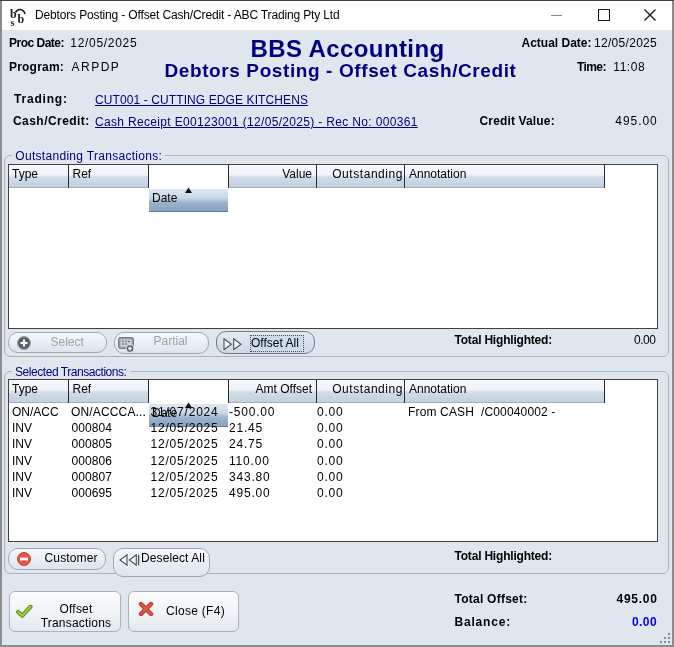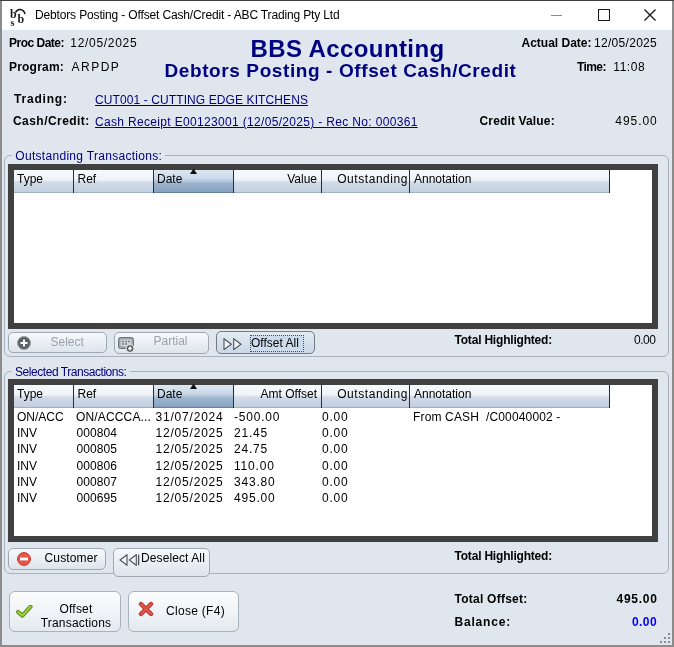--- a/index.html
+++ b/index.html
@@ -8,26 +8,26 @@
 #win { position:absolute; left:0; top:0; width:674px; height:647px; background:#dfe6ee; }
 .abs { position:absolute; }
 .b { font-weight:bold; }
 .navy { color:#000080; }
 .r { text-align:left; }
 span.abs, div.lab { line-height:12px; white-space:nowrap;text-align:right; }
 .lab { position:absolute; }
 #titlebar { position:absolute; left:2px; top:1px; width:670px; height:29px; background:#ffffff; }
 .grp { position:absolute; border:1px solid #a9b3bd; border-radius:6px; }
 .grplabel { position:absolute; background:#dfe6ee; color:#000080; padding:0 3px; font-size:12px; line-height:12px; white-space:nowrap; }
-.tbl { position:absolute; background:#fff; border:6px solid #404040; }
+.tbl { position:absolute; background:#fff; border:1px solid #404040; }
 .th { position:absolute; top:0; height:23px; border-bottom:1px solid #9db0c6; background:linear-gradient(#f7fafc 0%, #eef3f8 45%, #d2dce8 55%, #c3cfdf 100%); }
-.thsort { border-bottom-color:#64809f; background:linear-gradient(#dde7f1 0%, #c9d8e9 40%, #9cb3cd 62%, #87a3c1 100%); }
+.thsort { border-bottom-color:#64809f; background:linear-gradient(#dde7f1 0%, #c9d8e9 40%, #9cb3cd 62%, #87a3c1 100%);margin-top:24px; }
 .th span { position:absolute; top:3px; left:3px; white-space:nowrap; line-height:12px; }
 .sep { position:absolute; top:0; width:1px; height:23px; background:#262c34; }
-.btn { position:absolute; border:1px solid #9fa9b3; border-radius:5px;
+.btn { position:absolute; border:1px solid #9fa9b3; border-radius:10px;
   background:linear-gradient(#f6f9fb, #e7edf2 60%, #dde4eb); }
 .btn .lbl { position:absolute; top:2.5px; white-space:nowrap; line-height:12px; }
 .dis { color:#9aa2ac; }
 .bigbtn { position:absolute; height:41px; border:1px solid #a9b3bd; border-radius:6px;
   background:linear-gradient(#fbfcfd, #eef2f6 60%, #e3e9ef); }
 .row { position:absolute; left:0; width:100%; height:16px; font-size:12px; }
 .row span { position:absolute; top:0; white-space:nowrap; line-height:12px; }
 .num { letter-spacing:0.8px; }
 a.lnk { color:#000080; text-decoration:underline; }
 .sq { position:absolute; width:2px; height:2px; background:#8b8b8b; }

